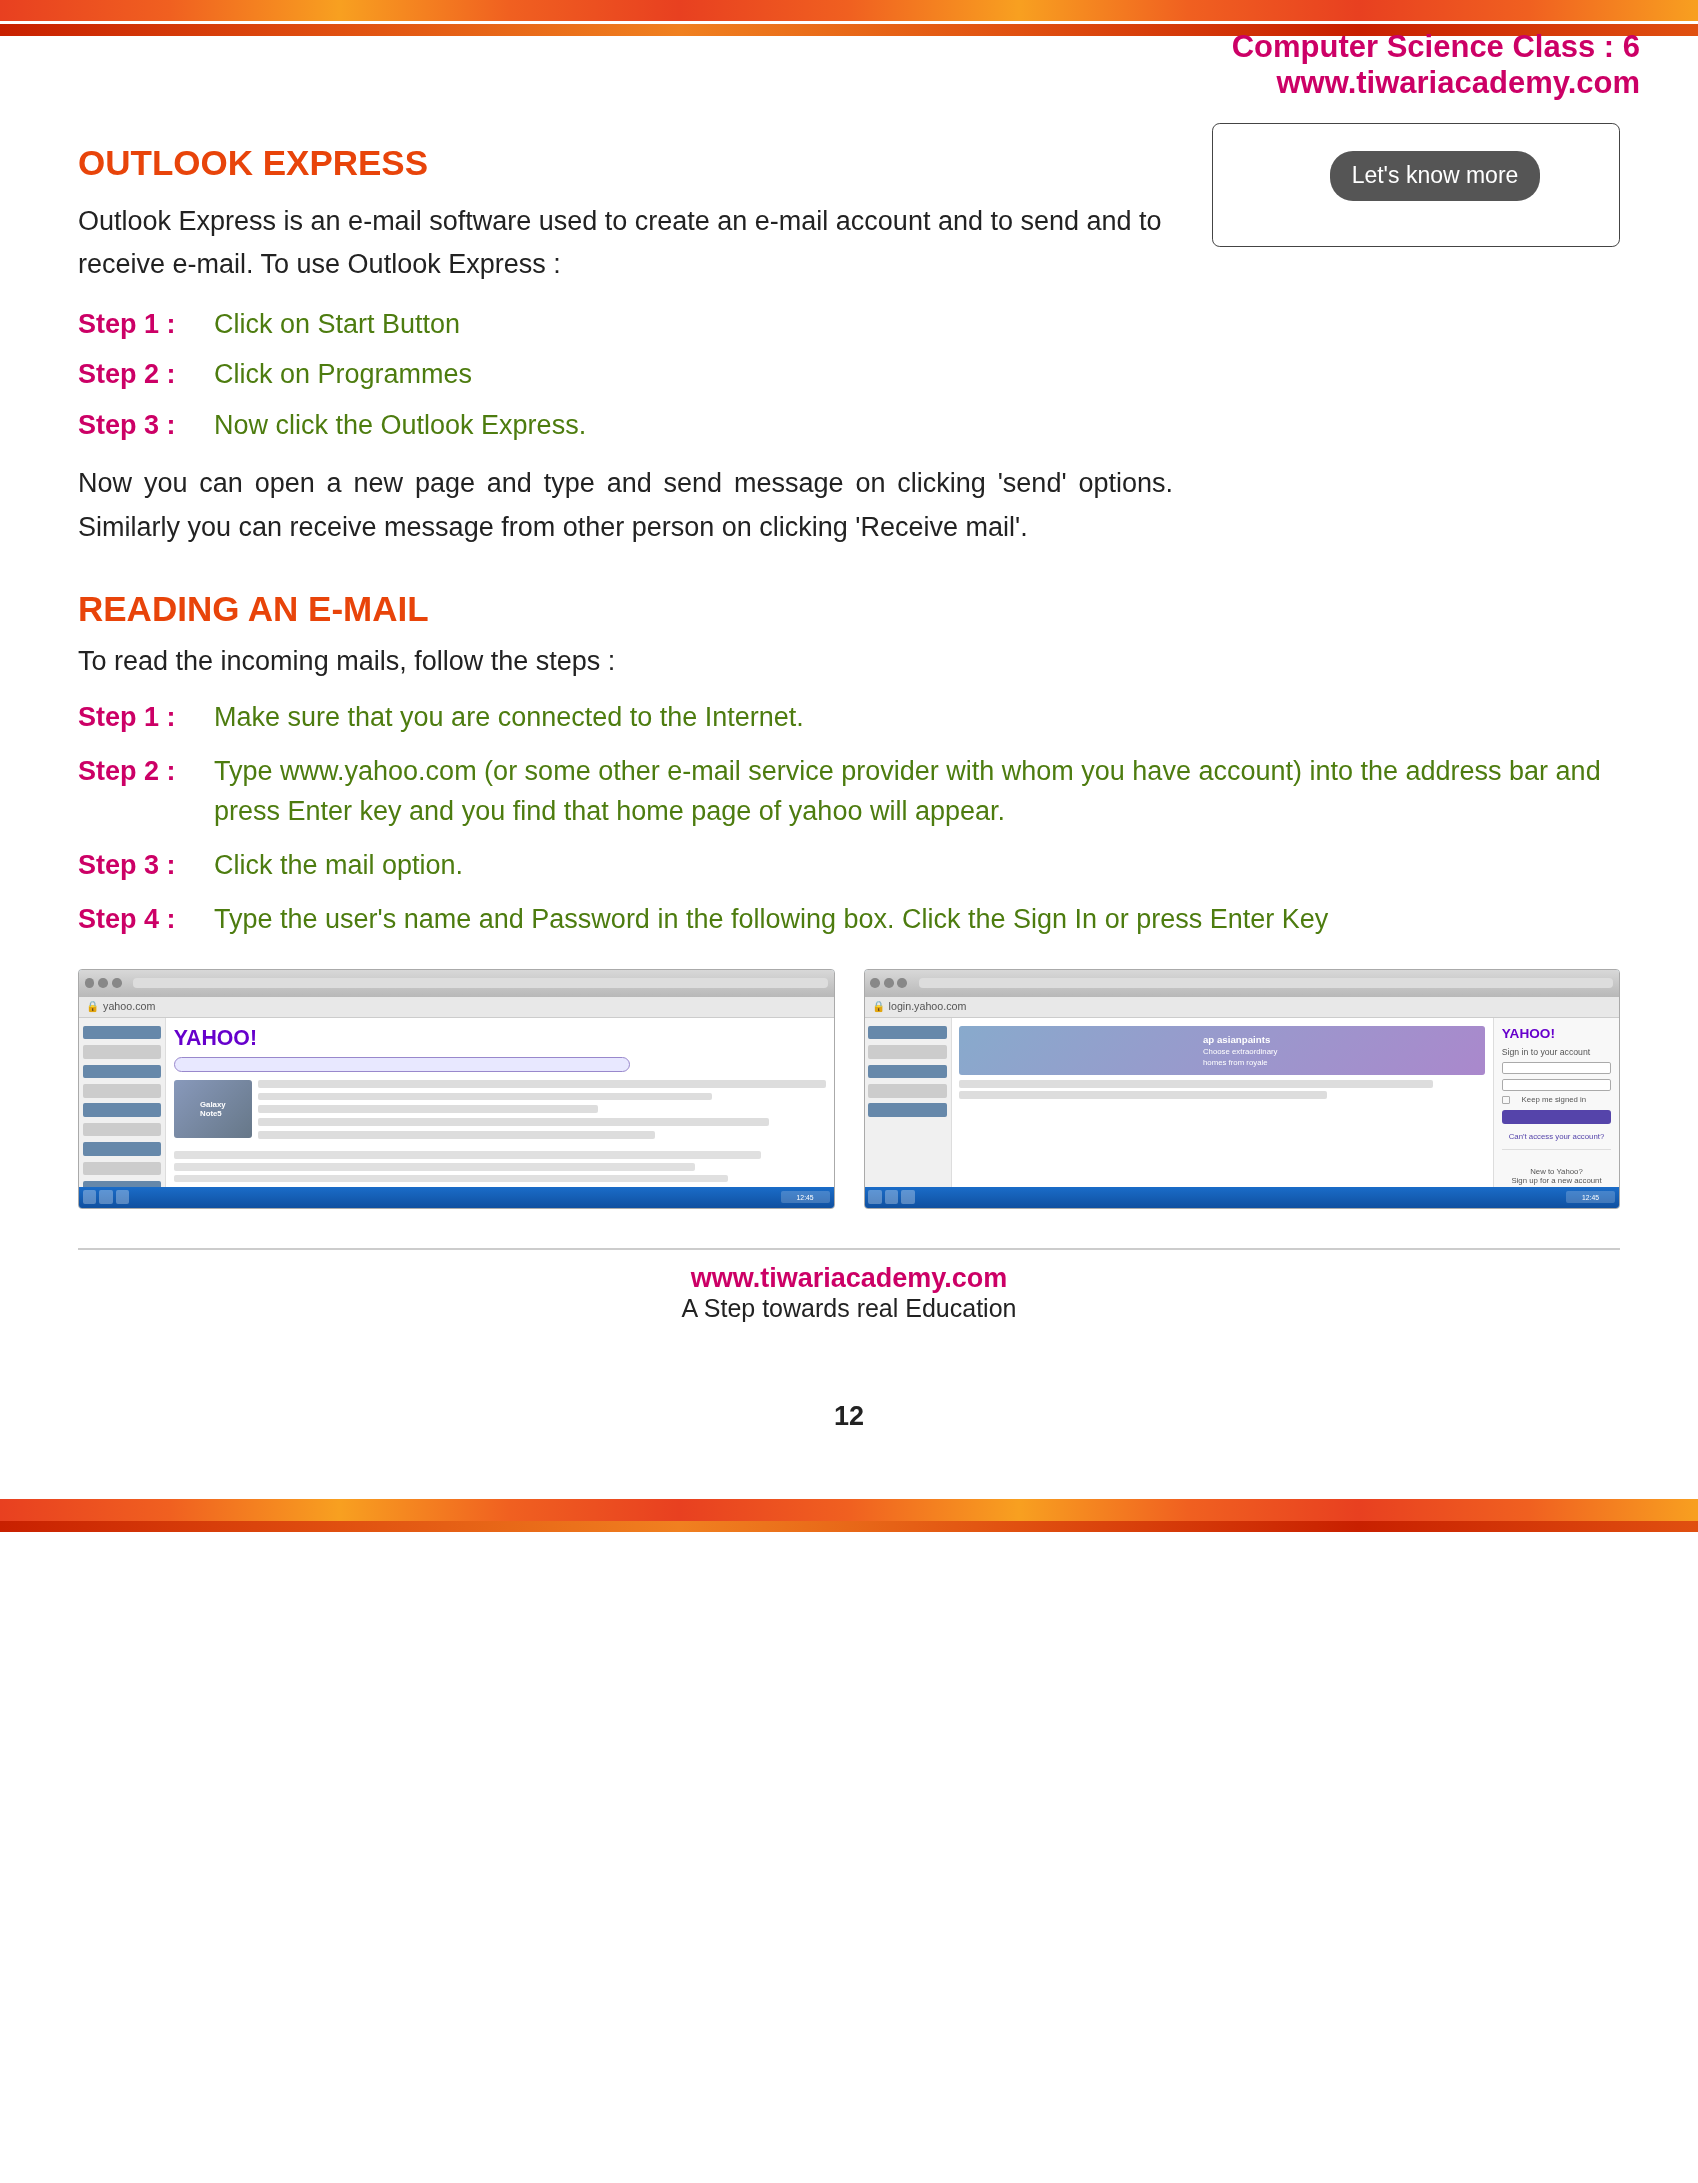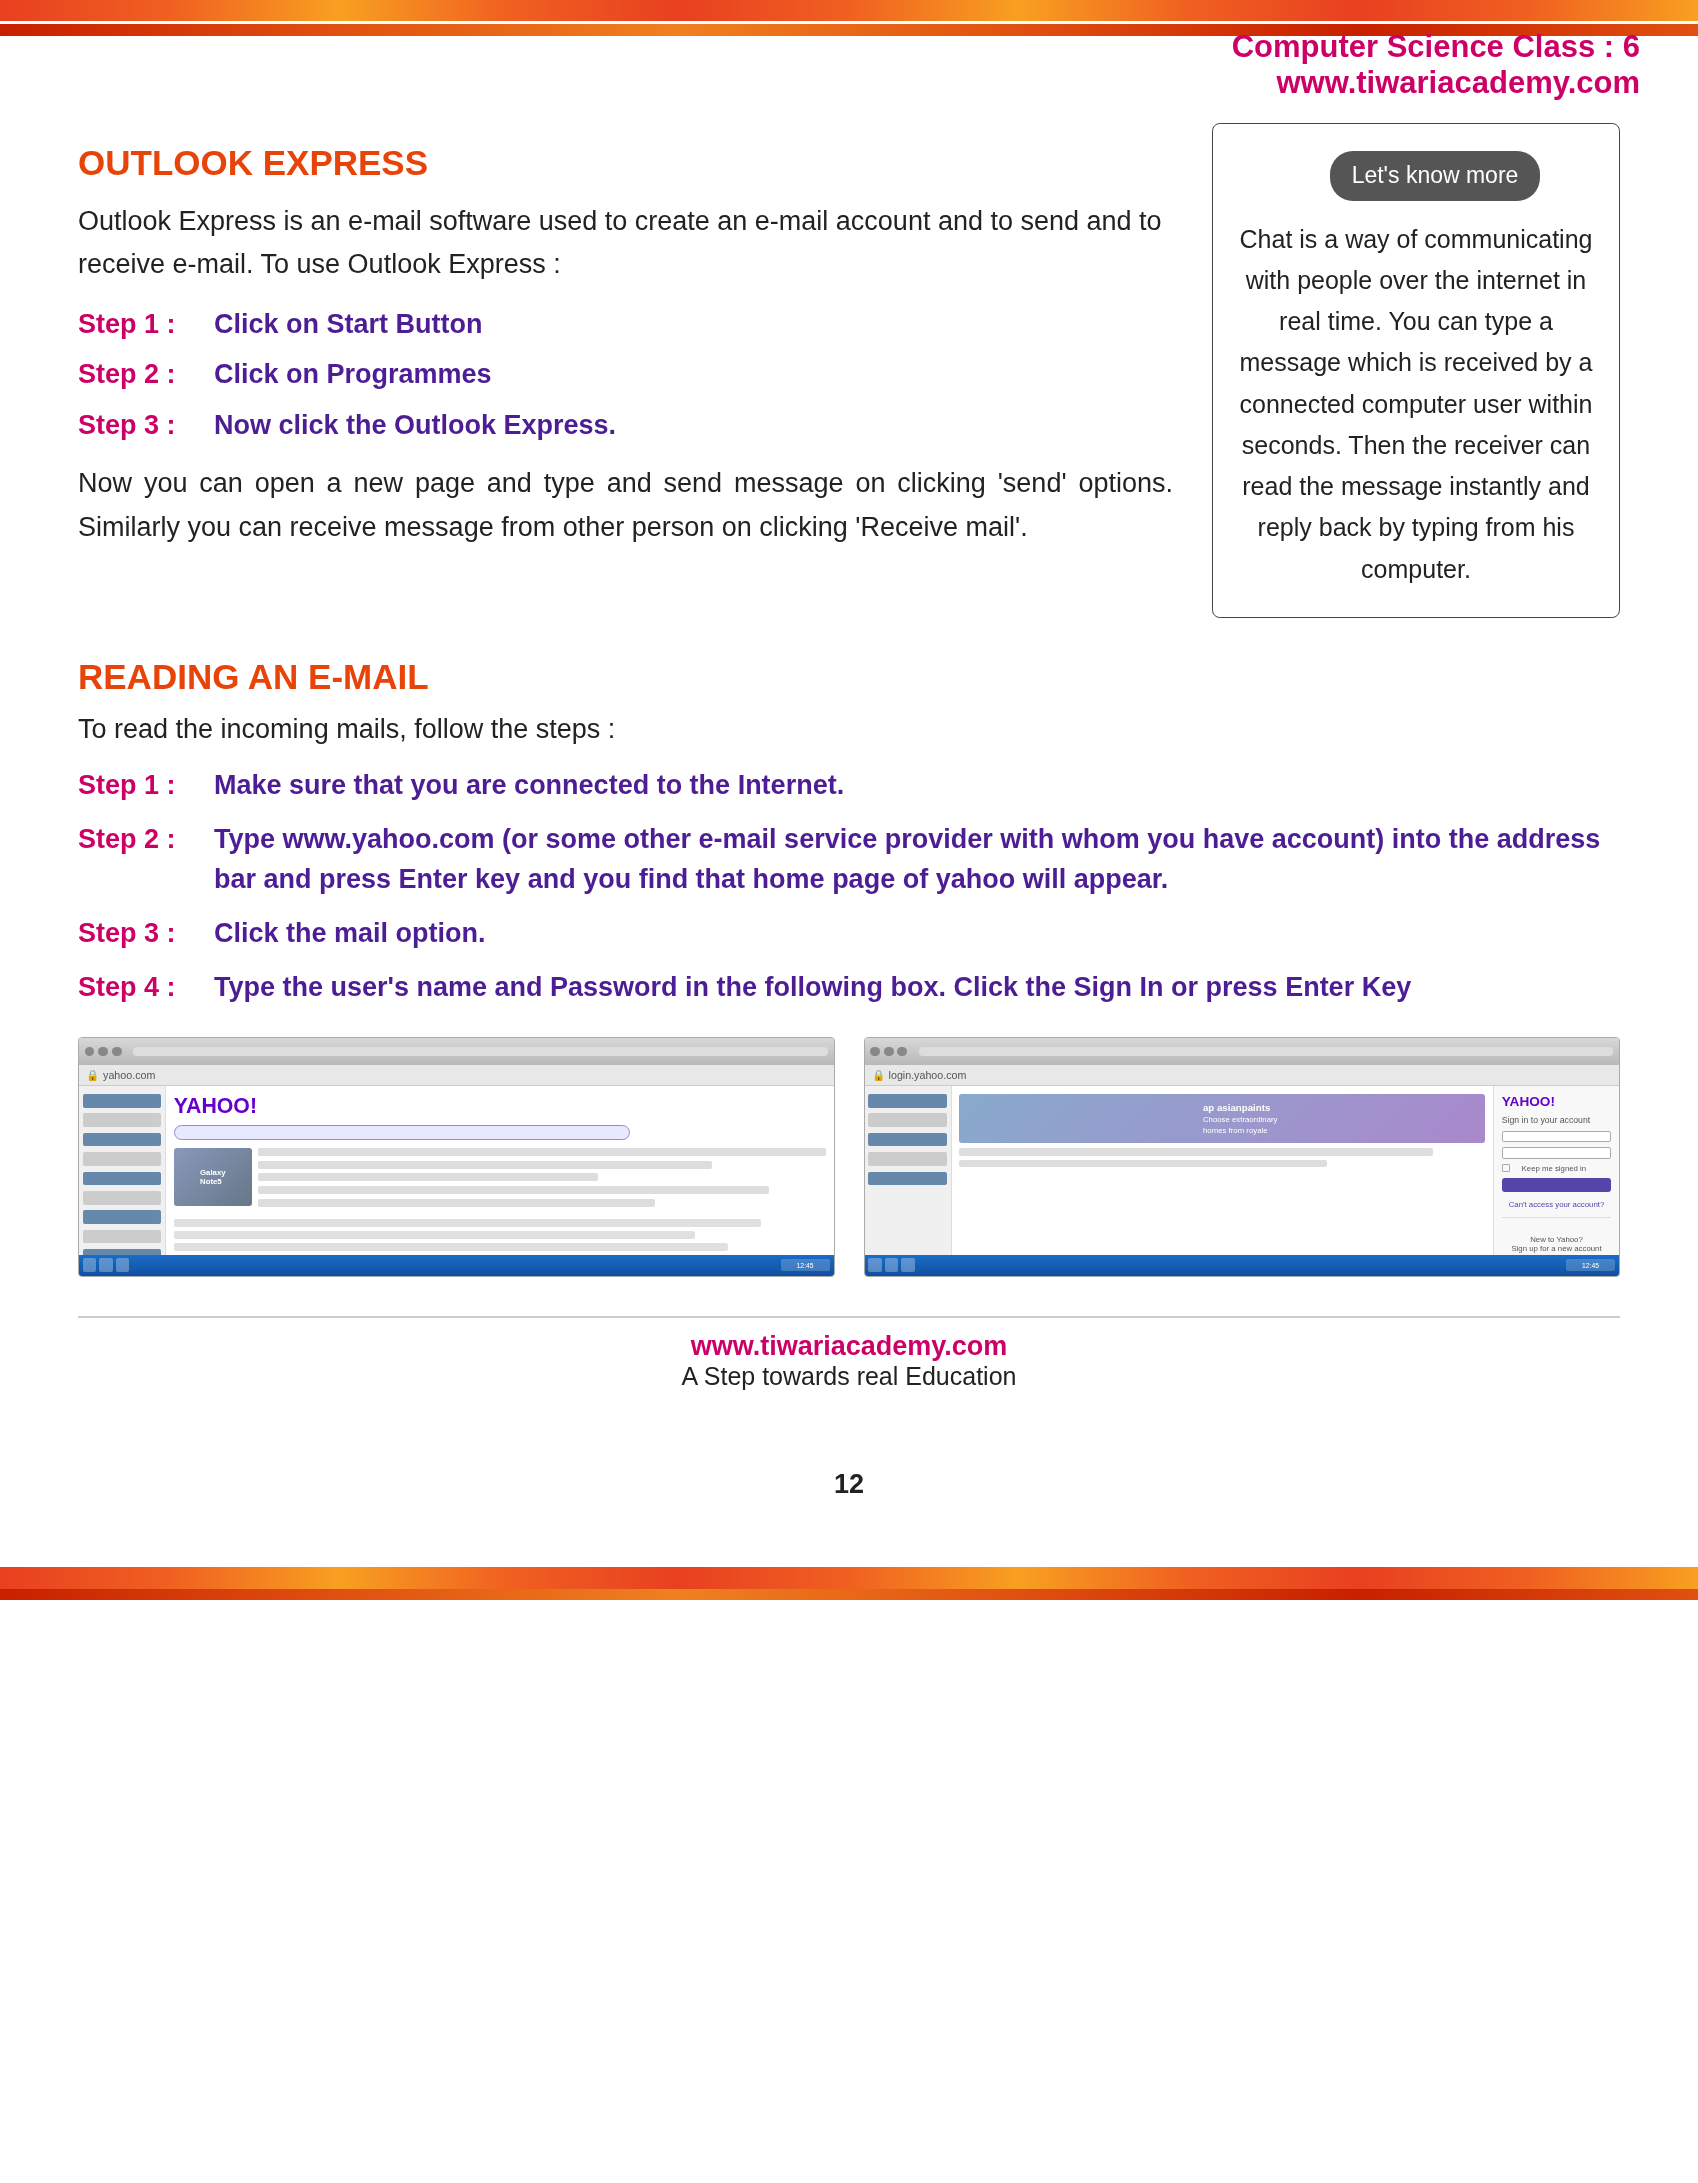--- a/index.html
+++ b/index.html
@@ -101,22 +101,21 @@
     }
 
     .step-label {
       color: #cc0066;
       font-weight: bold;
       min-width: 136px;
       flex-shrink: 0;
     }
 
     .step-text {
-      color: #4c1d95;
-      font-weight: bold;
+      color: #4d7c0f;
     }
 
     .paragraph-text {
       font-size: 27px;
       line-height: 1.65;
       text-align: justify;
       margin-top: 15.5px;
       color: #222;
     }
 
@@ -404,21 +403,20 @@
         <span class="step-label">Step 3 :</span>
         <span class="step-text">Now click the Outlook Express.</span>
       </div>
 
       <p class="paragraph-text">Now you can open a new page and type and send message on clicking 'send' options. Similarly you can receive message from other person on clicking 'Receive mail'.</p>
     </div>
 
     <div class="right-column">
       <div class="know-more-box">
         <span class="know-more-title">Let's know more</span>
-        <p>Chat is a way of communicating with people over the internet in real time. You can type a message which is received by a connected computer user within seconds. Then the receiver can read the message instantly and reply back by typing from his computer.</p>
       </div>
     </div>
   </div>
 
   <div class="reading-section">
     <div class="section-title">READING AN E-MAIL</div>
     <p class="reading-intro">To read the incoming mails, follow the steps :</p>
 
     <div class="reading-steps">
 

